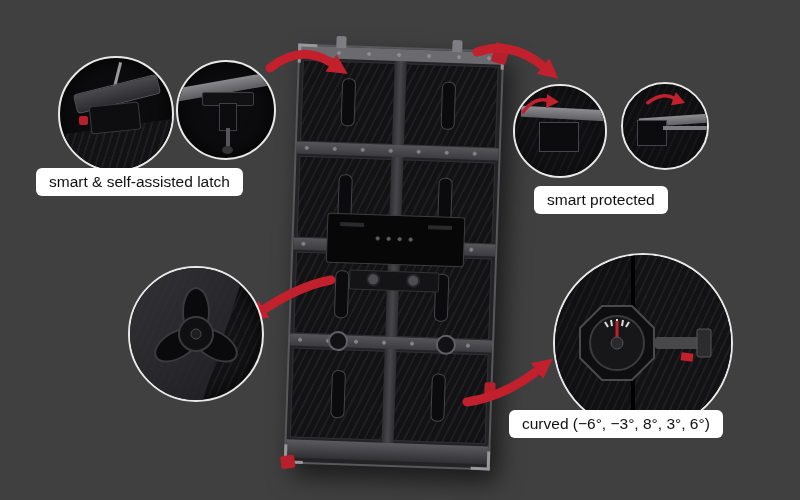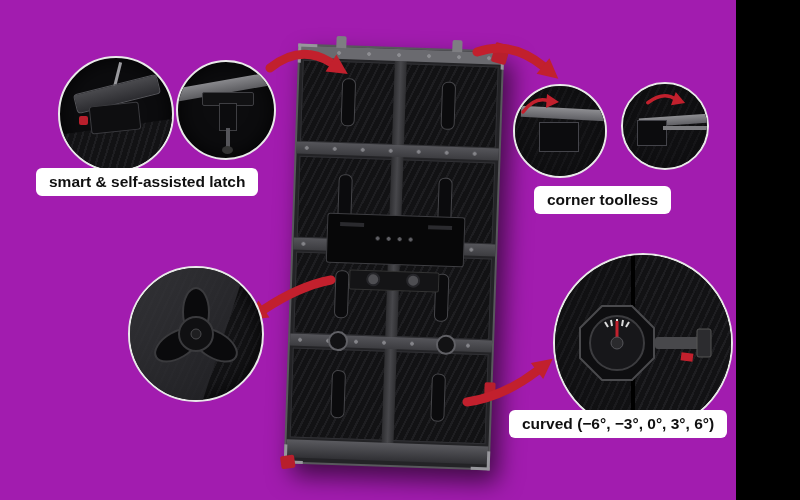--- a/index.html
+++ b/index.html
@@ -1,20 +1,19 @@
 <!DOCTYPE html>
 <html><head>
 <meta charset="utf-8">
 <style>
   html,body { margin:0; padding:0; background:#000; }
   #stage {
-    position:relative; width:736px; height:500px;
-    background:#a21caf; overflow:hidden;
+    position:relative; width:800px; height:500px;
+    background:#404040; overflow:hidden;
     font-family:"Liberation Sans", sans-serif;
-    font-weight:bold;
   }
 
   
   .arrows { position:absolute; left:0; top:0; z-index:2; pointer-events:none; }
   .astroke { fill:none; stroke:#c2202d; stroke-width:9; stroke-linecap:round; }
   .afill  { fill:#c2202d; }
 
   
   .circle {
     position:absolute; border-radius:50%; border:2px solid #e9e9e9;
@@ -274,16 +273,16 @@
         <line x1="54" y1="63" x2="55" y2="69"></line>
         <line x1="72" y1="65" x2="69" y2="70"></line>
         <line x1="48" y1="65" x2="51" y2="70"></line>
       </g>
       <line x1="60" y1="86" x2="60" y2="64" stroke="#c2202d" stroke-width="3"></line>
       <circle cx="60" cy="86" r="6" fill="#2a2a2d" stroke="#55555a"></circle>
     </svg>
   </div>
 
   <div class="label lb-latch">smart &amp; self-assisted latch</div>
-  <div class="label lb-corner">corner toolless</div>
-  <div class="label lb-curved">curved (−6°, −3°, 0°, 3°, 6°)</div>
+  <div class="label lb-corner">smart protected</div>
+  <div class="label lb-curved">curved (−6°, −3°, 8°, 3°, 6°)</div>
 
 </div>
 
 </body></html>

